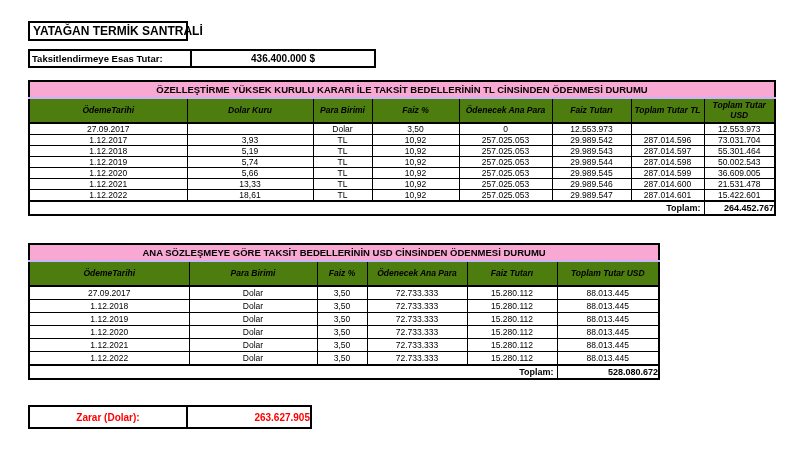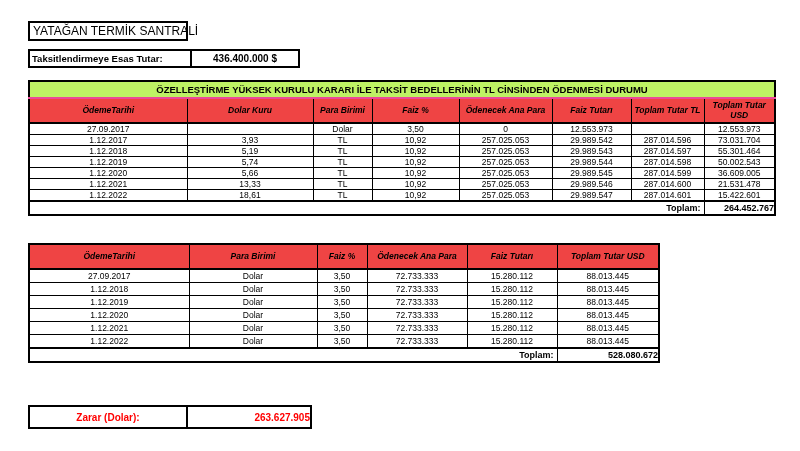--- a/index.html
+++ b/index.html
@@ -14,27 +14,27 @@
   #page { position: relative; width: 800px; height: 451px; overflow: hidden; }
 
   .abs { position: absolute; box-sizing: border-box; }
 
   
   #title-box {
     left: 28px; top: 21px; width: 160px; height: 20px;
     border: 2px solid #000;
     display: flex; align-items: center;
     padding-left: 3px;
-    font-size: 12px; font-weight: normal;
+    font-size: 12px; font-weight: bold;
     white-space: nowrap;
   }
 
   
   #base-box {
-    left: 28px; top: 49px; width: 272px; height: 19px;
+    left: 28px; top: 49px; width: 348px; height: 19px;
     border: 2px solid #000;
     display: flex;
   }
   #base-box .label {
     width: 158px; border-right: 2px solid #000;
     display: flex; align-items: center; padding-left: 2px;
     font-size: 9.5px; font-weight: bold; white-space: nowrap;
   }
   #base-box .value {
     flex: 1; display: flex; align-items: center; justify-content: center;
@@ -54,26 +54,26 @@
   td, th {
     border: 1px solid #000;
     overflow: hidden;
     white-space: nowrap;
     padding: 0;
     vertical-align: middle;
   }
   tr.t-title td {
     height: 15px;
     font-size: 9.5px; font-weight: bold; text-align: center;
-    border-bottom: 2px solid #ec4899;
-    background: #bef264;
+    border-bottom: 2px solid #c4b5fd;
+    background: #f9a8d4;
   }
   tr.t-head th {
     height: 23px;
-    background: #ef4444;
+    background: #4d7c0f;
     font-size: 8.5px; font-weight: bold; font-style: italic;
     text-align: center;
     white-space: normal; line-height: 1.15;
     border-bottom: 2px solid #000;
   }
   #table-tl  tbody td { height: 10px; font-size: 8.5px; text-align: center; }
   #table-usd tbody td { height: 12px; font-size: 8.5px; text-align: center; }
   tr.t-total td {
     height: 12px;
     font-size: 9px; font-weight: bold;
@@ -222,20 +222,23 @@
   <table id="table-usd">
     <colgroup>
       <col style="width:160px">
         <col style="width:128px">
         <col style="width:50px">
       <col style="width:100px">
         <col style="width:90px">
         <col style="width:102px">
     </colgroup>
     <thead>
+      <tr class="t-title">
+        <td colspan="6">ANA SÖZLEŞMEYE GÖRE TAKSİT BEDELLERİNİN USD CİNSİNDEN ÖDENMESİ DURUMU</td>
+      </tr>
       <tr class="t-head">
           <th>ÖdemeTarihi</th>
           <th>Para Birimi</th>
           <th>Faiz %</th>
           <th>Ödenecek Ana Para</th>
           <th>Faiz Tutarı</th>
           <th>Toplam Tutar USD</th>
         </tr>
     </thead>
     <tbody>

